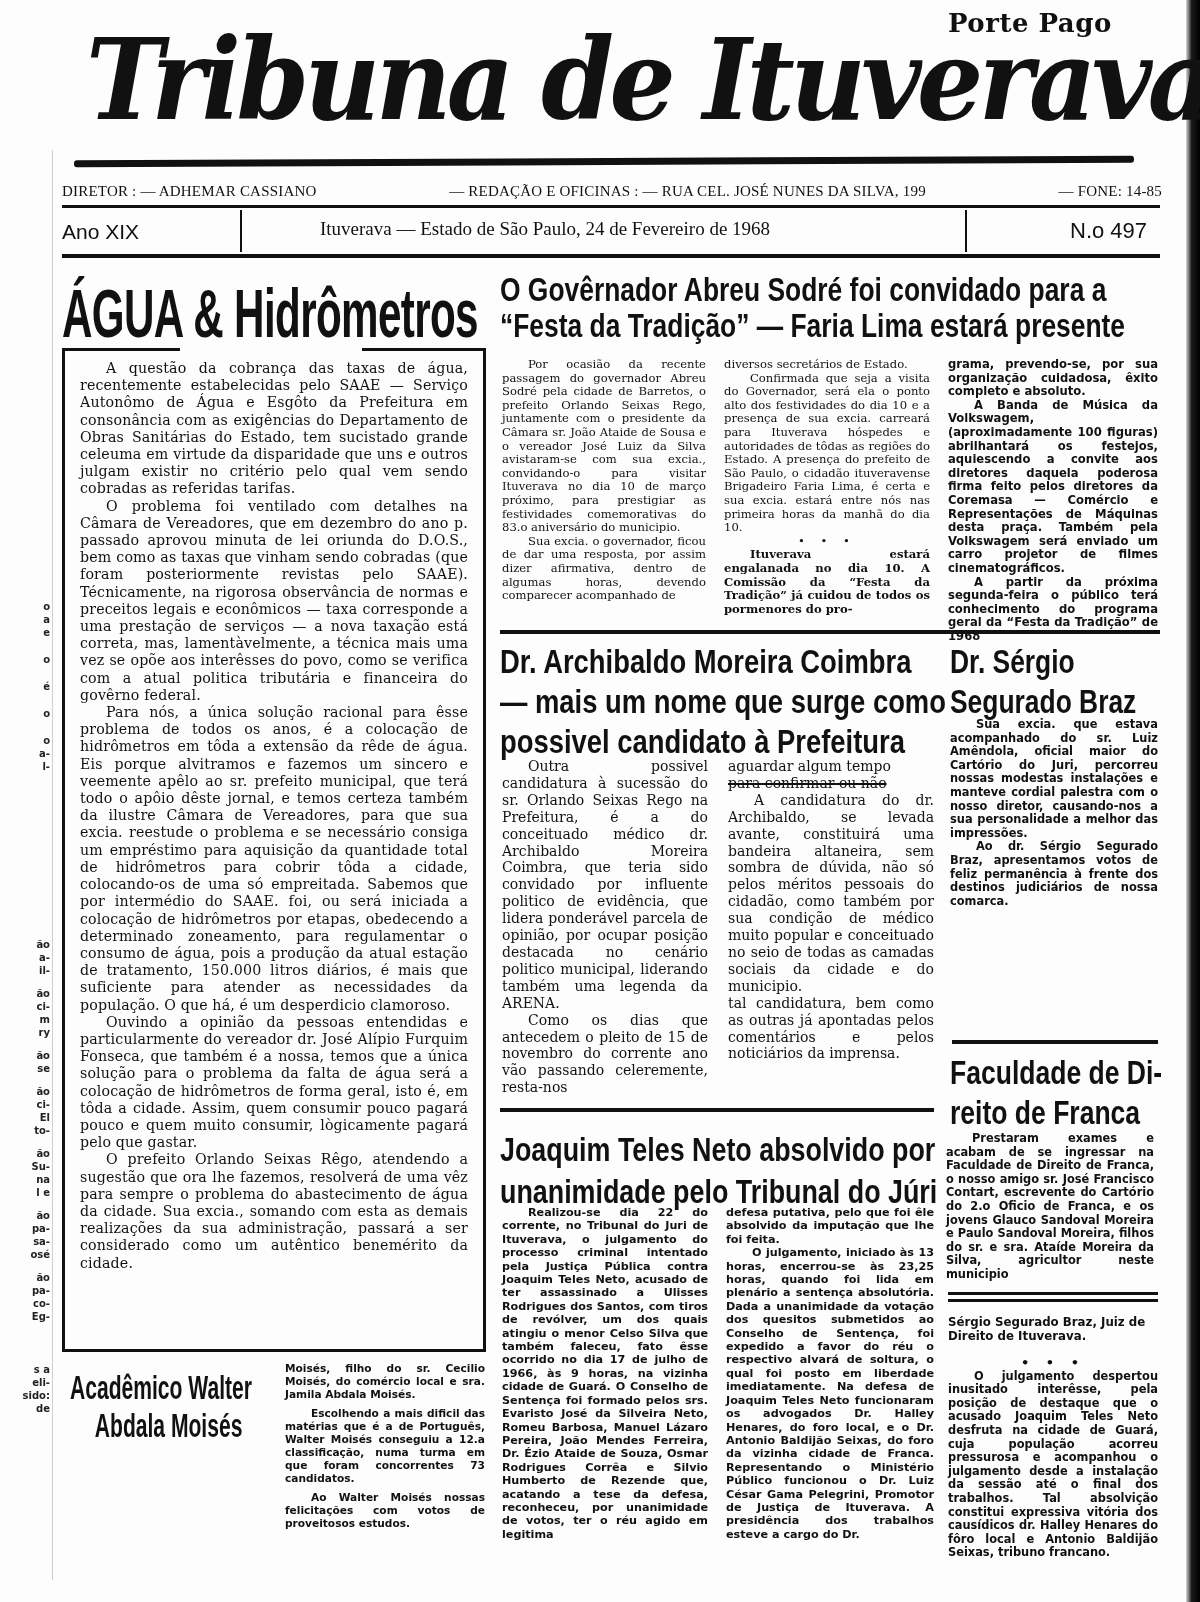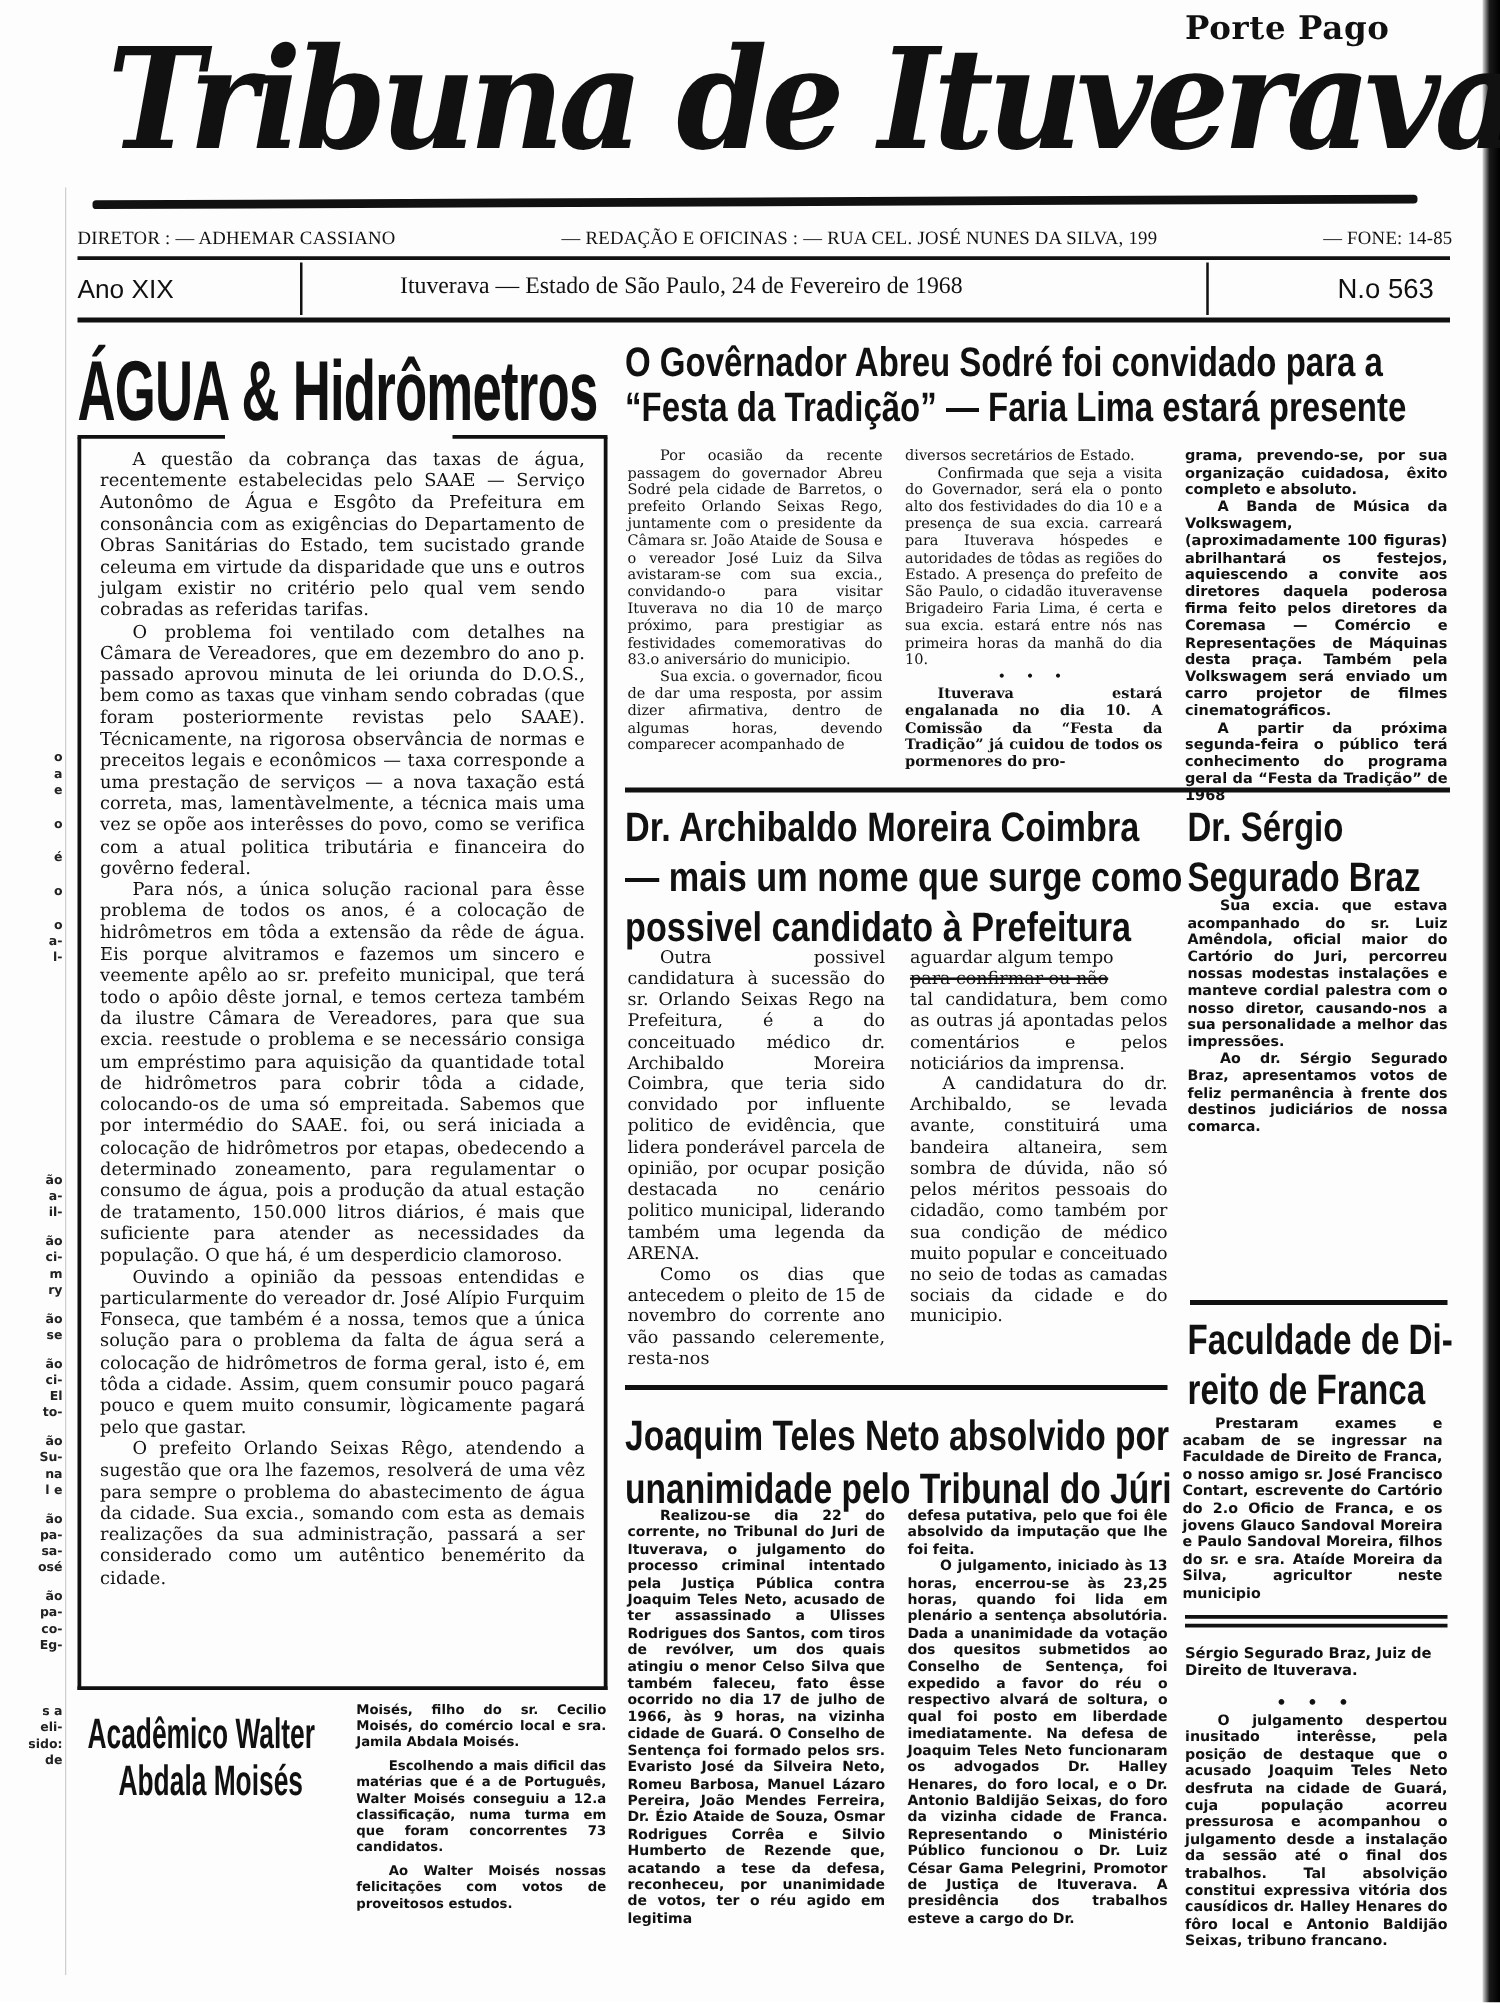--- a/index.html
+++ b/index.html
@@ -136,21 +136,21 @@
     <span>— REDAÇÃO E OFICINAS : — RUA CEL. JOSÉ NUNES DA SILVA, 199</span>
     <span>— FONE: 14-85</span>
   </div>
 
   <div class="rule" style="left:62px; top:205px; width:1098px; height:3px;"></div>
   <div class="rule" style="left:240px; top:210px; width:2px; height:42px;"></div>
   <div class="rule" style="left:965px; top:210px; width:2px; height:42px;"></div>
 
   <div class="dateline ano">Ano XIX</div>
   <div class="dateline date-text">Ituverava — Estado de São Paulo, 24 de Fevereiro de 1968</div>
-  <div class="dateline num">N.o 563</div>
+  <div class="dateline num">N.o 497</div>
 
   <div class="rule" style="left:62px; top:254px; width:1098px; height:4px;"></div>
 
   <div class="hl agua-hl">ÁGUA &amp; Hidrômetros</div>
   <div class="agua-box-top-l"></div>
   <div class="agua-box-top-r"></div>
   <div class="agua-box"></div>
   <div class="col agua-text">
     <p>A questão da cobrança das taxas de água, recentemente estabelecidas pelo SAAE — Serviço Autonômo de Água e Esgôto da Prefeitura em consonância com as exigências do Departamento de Obras Sanitárias do Estado, tem sucistado grande celeuma em virtude da disparidade que uns e outros julgam existir no critério pelo qual vem sendo cobradas as referidas tarifas.</p>
     <p>O problema foi ventilado com detalhes na Câmara de Vereadores, que em dezembro do ano p. passado aprovou minuta de lei oriunda do D.O.S., bem como as taxas que vinham sendo cobradas (que foram posteriormente revistas pelo SAAE). Técnicamente, na rigorosa observância de normas e preceitos legais e econômicos — taxa corresponde a uma prestação de serviços — a nova taxação está correta, mas, lamentàvelmente, a técnica mais uma vez se opõe aos interêsses do povo, como se verifica com a atual politica tributária e financeira do govêrno federal.</p>
@@ -186,22 +186,22 @@
     <div>— mais um nome que surge como</div>
     <div>possivel candidato à Prefeitura</div>
   </div>
   <div class="col arch-c1">
     <p>Outra possivel candidatura à sucessão do sr. Orlando Seixas Rego na Prefeitura, é a do conceituado médico dr. Archibaldo Moreira Coimbra, que teria sido convidado por influente politico de evidência, que lidera ponderável parcela de opinião, por ocupar posição destacada no cenário politico municipal, liderando também uma legenda da ARENA.</p>
     <p>Como os dias que antecedem o pleito de 15 de novembro do corrente ano vão passando celeremente, resta-nos</p>
   </div>
   <div class="col arch-c2">
     <p style="text-indent:0">aguardar algum tempo</p>
     <p style="text-indent:0" class="strike">para confirmar ou não</p>
+    <p>A candidatura do dr. Archibaldo, se levada avante, constituirá uma bandeira altaneira, sem sombra de dúvida, não só pelos méritos pessoais do cidadão, como também por sua condição de médico muito popular e conceituado no seio de todas as camadas sociais da cidade e do municipio.</p>
     <p style="text-indent:0">tal candidatura, bem como as outras já apontadas pelos comentários e pelos noticiários da imprensa.</p>
-    <p>A candidatura do dr. Archibaldo, se levada avante, constituirá uma bandeira altaneira, sem sombra de dúvida, não só pelos méritos pessoais do cidadão, como também por sua condição de médico muito popular e conceituado no seio de todas as camadas sociais da cidade e do municipio.</p>
   </div>
 
   <div class="hl serg-hl">
     <div>Dr. Sérgio</div>
     <div>Segurado Braz</div>
   </div>
   <div class="col serg-text">
     <p>Sua excia. que estava acompanhado do sr. Luiz Amêndola, oficial maior do Cartório do Juri, percorreu nossas modestas instalações e manteve cordial palestra com o nosso diretor, causando-nos a sua personalidade a melhor das impressões.</p>
     <p>Ao dr. Sérgio Segurado Braz, apresentamos votos de feliz permanência à frente dos destinos judiciários de nossa comarca.</p>
   </div>

